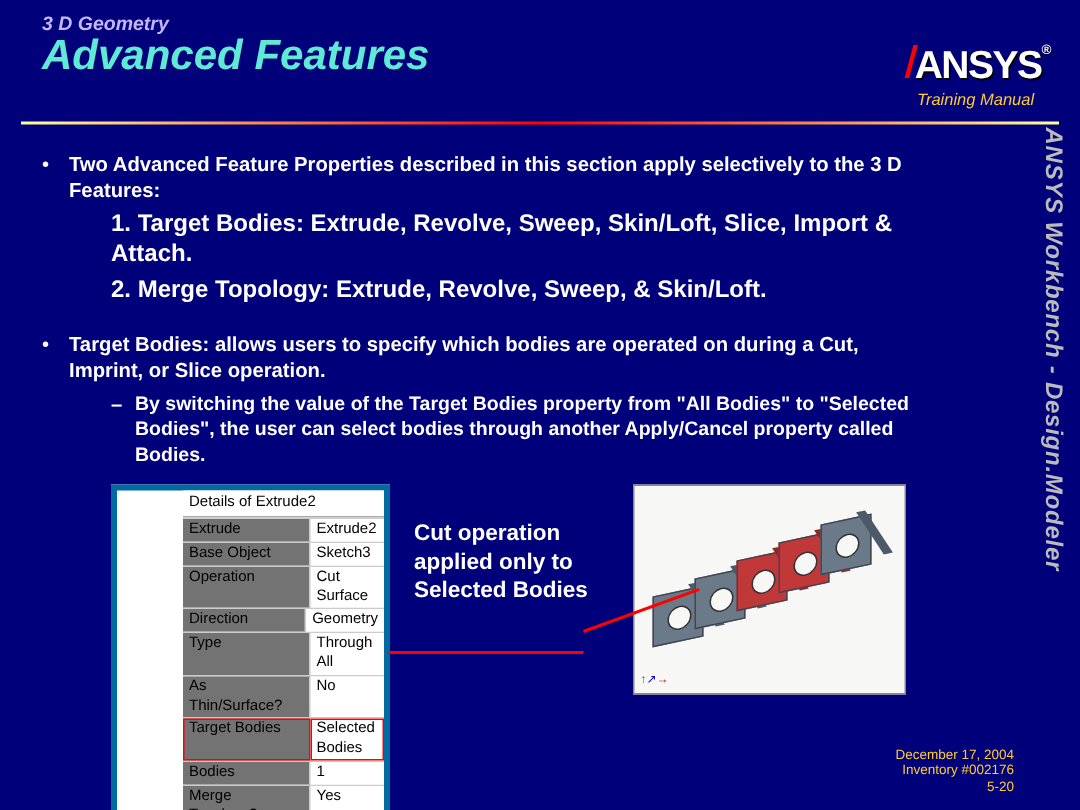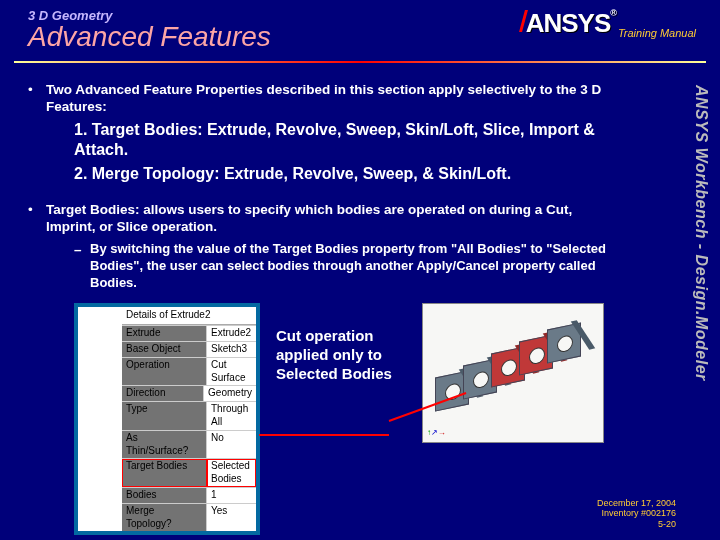--- a/index.html
+++ b/index.html
@@ -21,25 +21,25 @@
   .title-group { display: flex; flex-direction: column; }
   .subtitle {
     font-size: 13px;
     font-style: italic;
     font-weight: bold;
     color: #c4b5fd;
   }
   .maintitle {
     font-size: 28px;
     font-style: italic;
-    font-weight: normal;
-    color: #fca5a5;
+    font-weight: bold;
+    color: #5eead4;
     margin-top: -2px;
   }
-  .logo-group { display: flex; flex-direction: row; align-items: flex-end; margin-top:0}
+  .logo-group { display: flex; flex-direction: column; align-items: center; margin-top:20px}
   .logo {
     font-size: 26px;
     font-weight: bold;
     letter-spacing: -1px;
     color: #e0e0e0;
     font-family: sans-serif;
     color:#fff;
     padding-right:2px;
     text-shadow:1px 1px 0 #000;
   }

